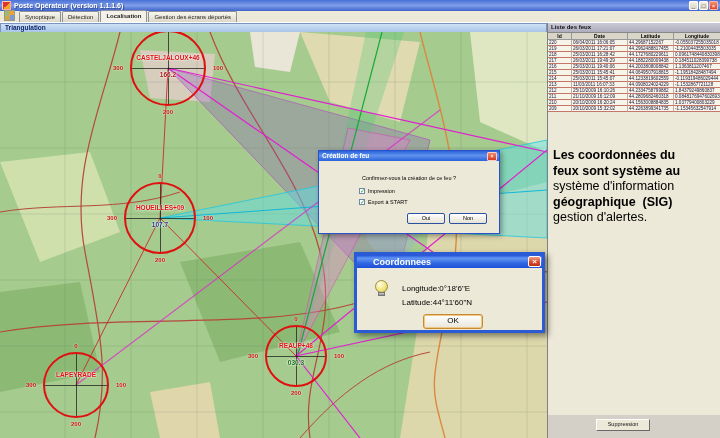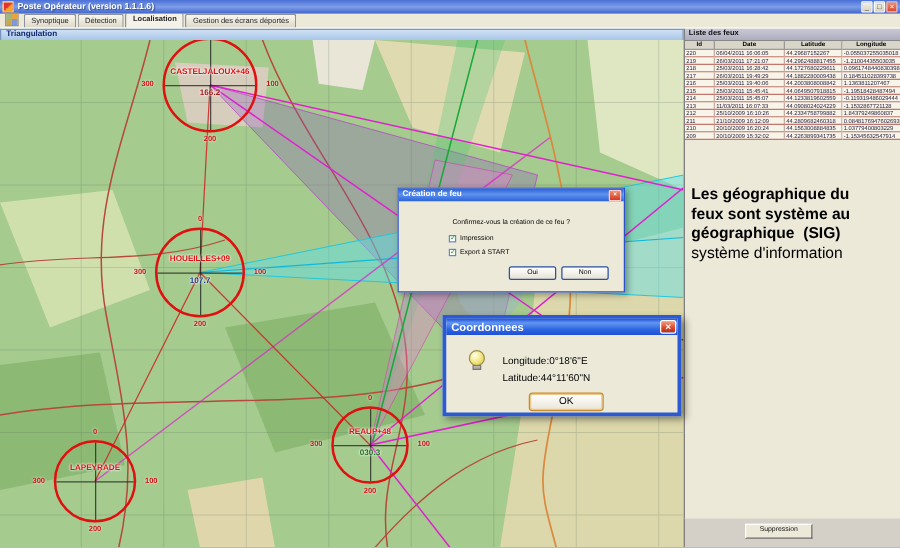--- a/index.html
+++ b/index.html
@@ -92,21 +92,21 @@
     color:#1b9e1b;text-align:center;box-sizing:border-box}
   .cb-label{font-size:5.5px;color:#000}
   .dlg1-btn{position:absolute;top:62px;width:36px;height:9px;background:linear-gradient(#fff,#e6e2d4);
     border:1px solid #2a52a0;border-radius:2px;font-size:5.5px;text-align:center;line-height:8px;color:#000}
   .btn-oui{left:88px}.btn-non{left:130px}
 
   
   .dlg2{position:absolute;left:354px;top:252px;width:191px;height:81px;box-sizing:border-box;
     background:#ece9d8;border:3px solid #2a5ad4;box-shadow:3px 3px 6px rgba(0,0,0,.45)}
   .dlg2-title{height:13px;background:linear-gradient(180deg,#1e50d8 0%,#6396f2 25%,#2e66e2 65%,#1e50d8 100%);
-    display:flex;align-items:center;color:#fff;font-weight:bold;font-size:9px;padding-left:4px;position:relative}
+    display:flex;align-items:center;color:#fff;font-weight:bold;font-size:9px;padding-left:16px;position:relative}
   .dlg2-close{position:absolute;right:1px;top:1px;width:13px;height:11px;
     background:linear-gradient(#f0a088,#dd4426 60%,#b33316);border:1px solid #fff;border-radius:2px;
     color:#fff;font-weight:bold;font-size:8px;line-height:10px;text-align:center;box-sizing:border-box}
   .dlg2-body{position:relative;height:62px}
   .bulb{position:absolute;left:18px;top:12px;width:13px}
   .bulb-glass{width:13px;height:13px;border-radius:50%;box-sizing:border-box;
     background:radial-gradient(circle at 35% 30%,#ffffe8,#f2e47c 55%,#cdbc4e);border:1px solid #9a8f45}
   .bulb-base{width:7px;height:4px;margin:-1px auto 0;background:linear-gradient(#cfcfcf,#8f8f8f);
     border:1px solid #777;box-sizing:border-box}
   .coord-lines{position:absolute;left:45px;top:14px}
@@ -310,24 +310,25 @@
         <div class="trow">
           <div class="cell">209</div>
           <div class="cell">20/10/2009 15:32:02</div>
           <div class="cell">44.2263899341735</div>
           <div class="cell">-1.15345632547914</div>
         </div>
       </div>
   </div>
 
   <div class="info-text">
-      <div class="info-line bold">Les géographique du</div>
+      <div class="info-line bold">Les coordonnées du</div>
       <div class="info-line bold">feux sont système au</div>
+      <div class="info-line">système d'information</div>
       <div class="info-line bold">géographique  (SIG)</div>
-      <div class="info-line">système d'information</div>
+      <div class="info-line">gestion d'alertes.</div>
     </div>
 
   <div class="bottom-strip"></div>
   <div class="supp-btn">Suppression</div>
 
   <div class="dlg1">
     <div class="dlg1-title">
       <span>Création de feu</span>
       <div class="dlg1-close">×</div>
     </div>

